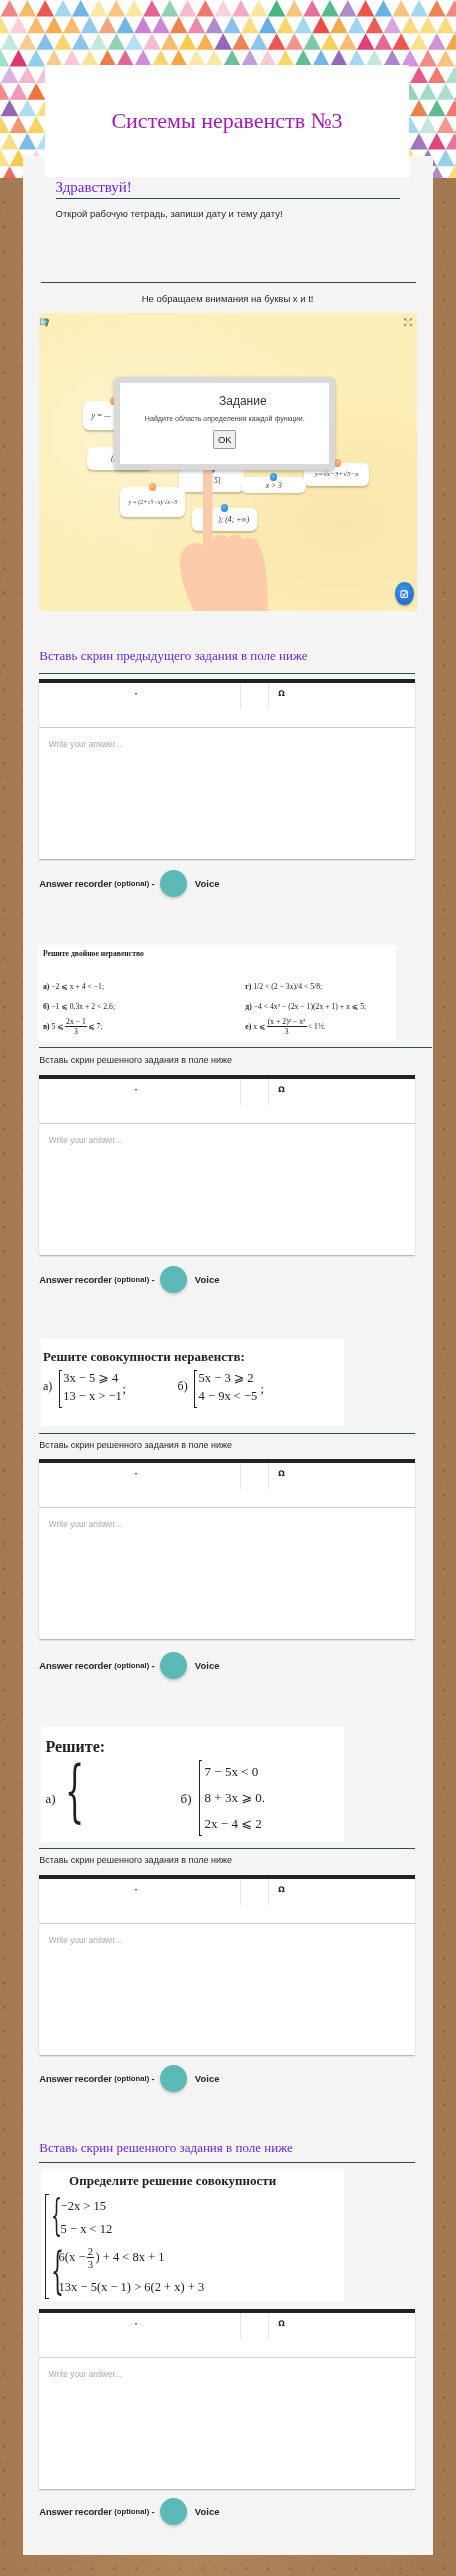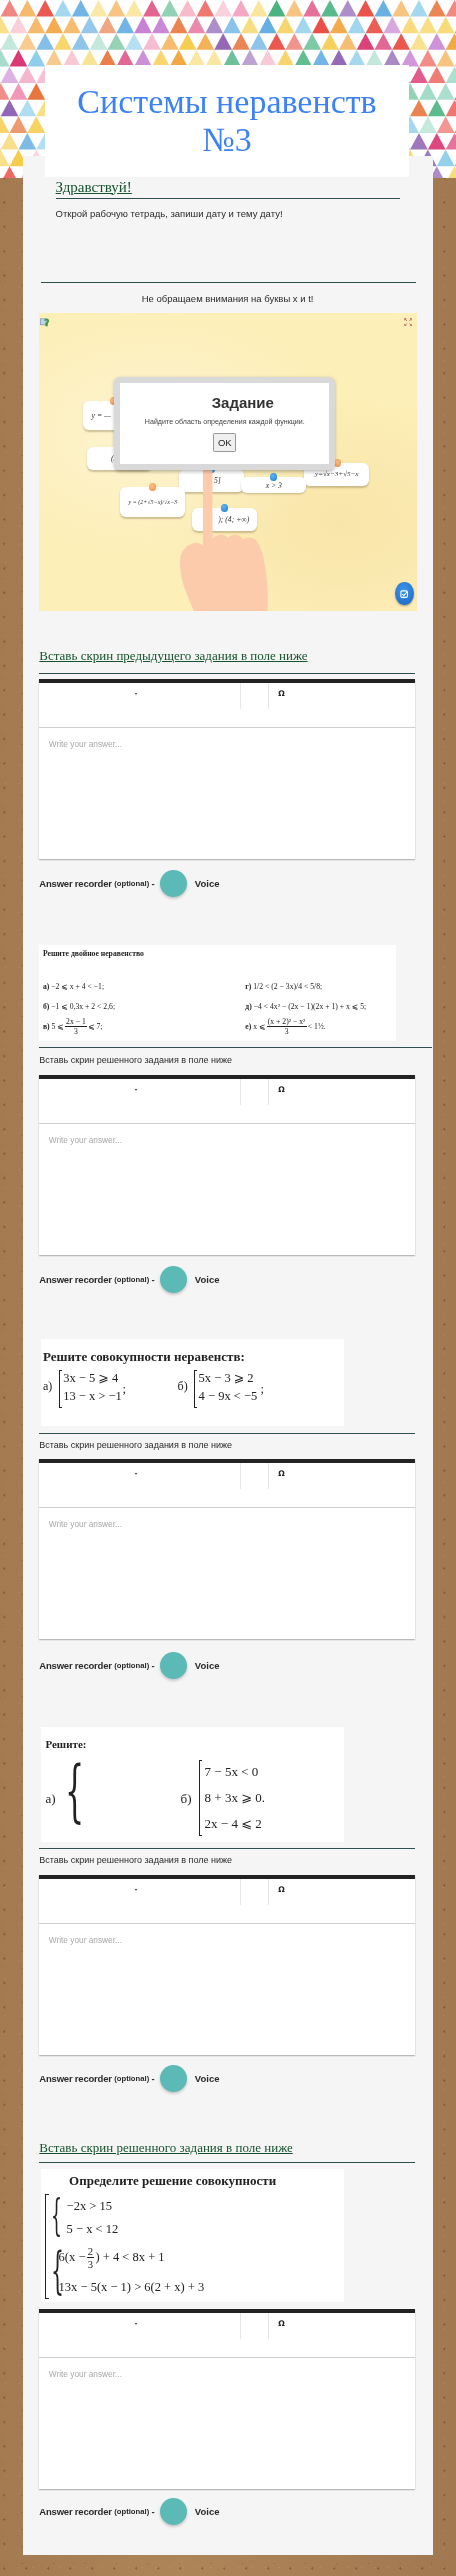--- a/index.html
+++ b/index.html
@@ -29,39 +29,38 @@
   .title-box {
     position: absolute; left: 45px; top: 65px; width: 364px; height: 112px;
     background: #ffffff;
     display: flex; align-items: center; justify-content: center;
     text-align: center;
     z-index: 2;
   }
   .title-box h1 {
     font-family: "Liberation Serif", "DejaVu Serif", serif;
     font-weight: normal;
-    color: #3b82f6;
-    font-size: 34px;
+    color: #a21caf;
+    font-size: 22px;
     line-height: 38px;
     width: 333px;
   }
 
   
   .panel {
     position: absolute; left: 22.6px; top: 156px; width: 410px; height: 2399px;
     background: #f5f5f5;
     z-index: 1;
   }
   .abs { position: absolute; }
 
   .serif-heading {
     font-family: "Liberation Serif", "DejaVu Serif", serif;
-    color: #14532d;
+    color: #6d28d9;
     font-weight: normal;
-    text-decoration: underline;
   }
   .rule { position: absolute; height: 0.6px; background: #2f4f4f; }
   .body-text {
     font-family: "Liberation Sans", sans-serif;
     color: #2a2a2a;
   }
 
   
   .widget {
     position: absolute; left: 16.7px; top: 157px; width: 378px; height: 298px;
@@ -100,21 +99,21 @@
     background: #d9d9d9; border-radius: 6px; padding: 6px;
     box-shadow: 0 1.2px 3.6px rgba(0,0,0,0.25);
     z-index: 5;
   }
   .dialog-inner {
     background: #fff; width: 100%; height: 100%;
     display: flex; flex-direction: column; align-items: center;
     padding-top: 10.7px;
     font-family: "Liberation Sans", sans-serif;
   }
-  .dialog-title { font-weight: bold; font-size: 15px; color: #333; margin-left: 36px; }
+  .dialog-title { font-weight: normal; font-size: 12px; color: #333; margin-left: 36px; }
   .dialog-text { font-size: 7.1px; color: #444; margin-top: 7.1px; }
   .ok-btn {
     margin-top: 7.1px; font-size: 9.5px; padding: 3px 3.6px;
     border: 0.6px solid #999; background: #efefef; color: #222;
     border-radius: 1.2px;
     font-family: "Liberation Sans", sans-serif;
   }
   .check-btn {
     position: absolute; right: 3.6px; bottom: 6px;
     width: 19px; height: 22.6px; border-radius: 50%;
@@ -722,21 +721,21 @@
   </div>
   <div class="recorder" style="top:1496px;">
     <span class="rec-label">Answer recorder</span>
     <span class="rec-opt">(optional)</span>
     <span class="rec-dash">-</span>
     <span class="rec-btn"></span>
     <span class="rec-voice">Voice</span>
   </div>
 
   <div class="task-img" style="left:18px; top:1571px; width:303px; height:115px;">
-    <div class="abs" style="left:4.8px; top:10.7px; font-weight:bold; font-size:11px;">Решите:</div>
+    <div class="abs" style="left:4.8px; top:10.7px; font-weight:bold; font-size:16px;">Решите:</div>
     <div class="abs" style="left:4.8px; top:64px; font-size:13px;">а)</div>
     <div class="abs brace" style="left:24px; top:31px; font-size:67px; line-height:67px; transform:scaleX(0.45); transform-origin:left;">{</div>
     <div class="abs" style="left:140px; top:64px; font-size:13px;">б)</div>
     <div class="abs bracket-sq" style="left:158px; top:33px; height:76px;"></div>
     <div class="abs" style="left:164px; top:32px; font-size:13px; line-height:26px;">
       <div>7 − 5x &lt; 0</div>
         <div>8 + 3x ⩾ 0.</div>
         <div>2x − 4 ⩽ 2</div>
     </div>
   </div>
@@ -760,21 +759,21 @@
     <span class="rec-btn"></span>
     <span class="rec-voice">Voice</span>
   </div>
 
   <div class="abs serif-heading" style="left:16.7px; top:1984px; font-size:13px;">Вставь скрин решенного задания в поле ниже</div>
   <div class="rule" style="left:16.7px; top:2006px; width:376px;"></div>
   <div class="task-img" style="left:18px; top:2013px; width:303px; height:133px;">
     <div class="abs" style="left:28.5px; top:3.6px; font-weight:bold; font-size:13px;">Определите решение  совокупности</div>
     <div class="abs bracket-sq" style="left:4.8px; top:25px; height:105px;"></div>
     <div class="abs brace" style="left:10.7px; top:25px; font-size:43px; line-height:43px; transform:scaleX(0.4); transform-origin:left;">{</div>
-    <div class="abs" style="left:26px; top:26px; font-size:12.5px; line-height:22.6px;">
+    <div class="abs" style="left:20px; top:26px; font-size:12.5px; line-height:22.6px;">
       <div>−2x &gt; 15</div>
         <div>5 − x &lt; 12</div>
     </div>
     <div class="abs brace" style="left:10.7px; top:76px; font-size:51px; line-height:51px; transform:scaleX(0.4); transform-origin:left;">{</div>
     <div class="abs" style="left:18px; top:77px; font-size:12.5px; display:flex; align-items:center;">
       <span>6(x −</span>
       <span class="frac" style="font-size:10.7px;">
           <span class="num">2</span>
           <span class="den">3</span>
         </span>

